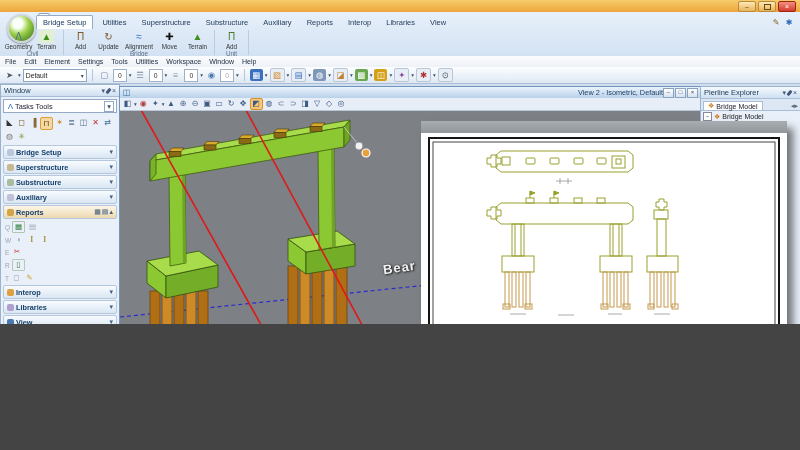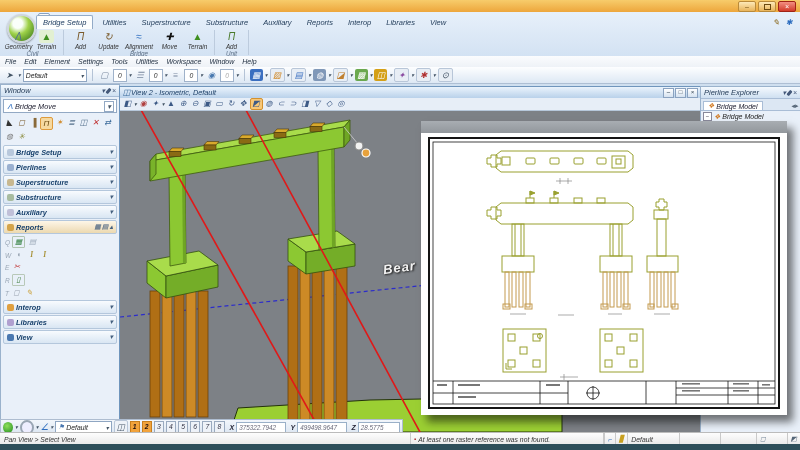--- a/index.html
+++ b/index.html
@@ -1,17 +1,17 @@
 <!DOCTYPE html>
 <html><head>
 <meta charset="utf-8">
 <style>
   html,body{margin:0;padding:0;background:#444;}
-  .app{position:relative;width:800px;height:450px;overflow:hidden;background:#cfdfef;
-       font-family:"Liberation Sans",sans-serif;font-size:8px;color:#222;font-style:italic;}
+  .app{position:relative;width:800px;height:324px;overflow:hidden;background:#cfdfef;
+       font-family:"Liberation Sans",sans-serif;font-size:8px;color:#222;}
   .abs{position:absolute;}
   
   .titlebar{left:0;top:0;width:800px;height:12px;background:linear-gradient(#f7cc6b,#eda63c);border-bottom:1px solid #c9892c;}
   .winctl{right:4px;top:1px;display:flex;gap:2px;}
   .wbtn{width:16px;height:9px;border:1px solid #b98a3a;border-radius:2px;background:linear-gradient(#fde9b8,#e8b45a);
         display:flex;align-items:center;justify-content:center;font-size:7px;color:#6b4a10;line-height:1;}
   .wbtn.close{background:linear-gradient(#f28f82,#d23b2a);color:#fff;border-color:#a02315;}
   .wbtn .box{width:5px;height:4px;border:1px solid #6b4a10;}
   
   .ribbon{left:0;top:12px;width:800px;height:44px;background:linear-gradient(#e7f0fa,#d3e2f3);border-bottom:1px solid #a9bdd6;}
@@ -239,21 +239,21 @@
     <div class="ptitle">
       <span>Window</span>
       <span class="ptools">
         <span>▾</span>
         <span class="pin"></span>
         <span>×</span>
       </span>
     </div>
     <div class="taskcombo">
       <span class="ticn" style="color:#2d6dbf;width:9px;">Λ</span>
-      <span>Bridge Move</span>
+      <span>Tasks Tools</span>
       <span style="margin-left:auto;border:1px solid #93a9c4;width:8px;text-align:center;color:#456;">▾</span>
     </div>
     <div class="tgrid">
       <span class="ticn" style="color:#333;">◣</span>
       <span class="ticn" style="color:#7a5a2a;">◻</span>
       <span class="ticn" style="color:#8a6a3a;">▐</span>
       <span class="ticn sel" style="color:#6a4a10;">Π</span>
       <span class="ticn" style="color:#d08a2a;">✶</span>
       <span class="ticn" style="color:#55708c;">≣</span>
       <span class="ticn" style="color:#55708c;">◫</span>
@@ -261,25 +261,20 @@
       <span class="ticn" style="color:#3a6a9a;">⇄</span>
       <span class="ticn" style="color:#777;">◍</span>
       <span class="ticn" style="color:#8a8a3a;">✳</span>
     </div>
     <div class="sect">
       <span class="sdot" style="background:#b8c8dc;"></span>
       <span>Bridge Setup</span>
         <span class="chev">▾</span>
     </div>
     <div class="sect">
-      <span class="sdot" style="background:#9ab0d0;"></span>
-      <span>Pierlines</span>
-        <span class="chev">▾</span>
-    </div>
-    <div class="sect">
       <span class="sdot" style="background:#c8b890;"></span>
       <span>Superstructure</span>
         <span class="chev">▾</span>
     </div>
     <div class="sect">
       <span class="sdot" style="background:#a8bca0;"></span>
       <span>Substructure</span>
         <span class="chev">▾</span>
     </div>
     <div class="sect">
@@ -333,21 +328,21 @@
     <div class="sect">
       <span class="sdot" style="background:#4a78b0;"></span>
       <span>View</span>
         <span class="chev">▾</span>
     </div>
   </div>
 
   <div class="abs viewwin">
     <div class="vtitle">
       <span class="ticn" style="width:9px;color:#3a6a9a;">◫</span>
-      <span style="flex:1;text-align:left;">View 2 - Isometric, Default</span>
+      <span style="flex:1;text-align:right;">View 2 - Isometric, Default</span>
       <span style="display:flex;gap:1px;">
         <span class="vtbtn">–</span>
         <span class="vtbtn">□</span>
         <span class="vtbtn">×</span>
       </span>
     </div>
     <div class="vtb">
       <span class="vicon">◧</span>
         <span class="dda">▾</span>
       <span class="vicon" style="color:#b04040;">◉</span>

